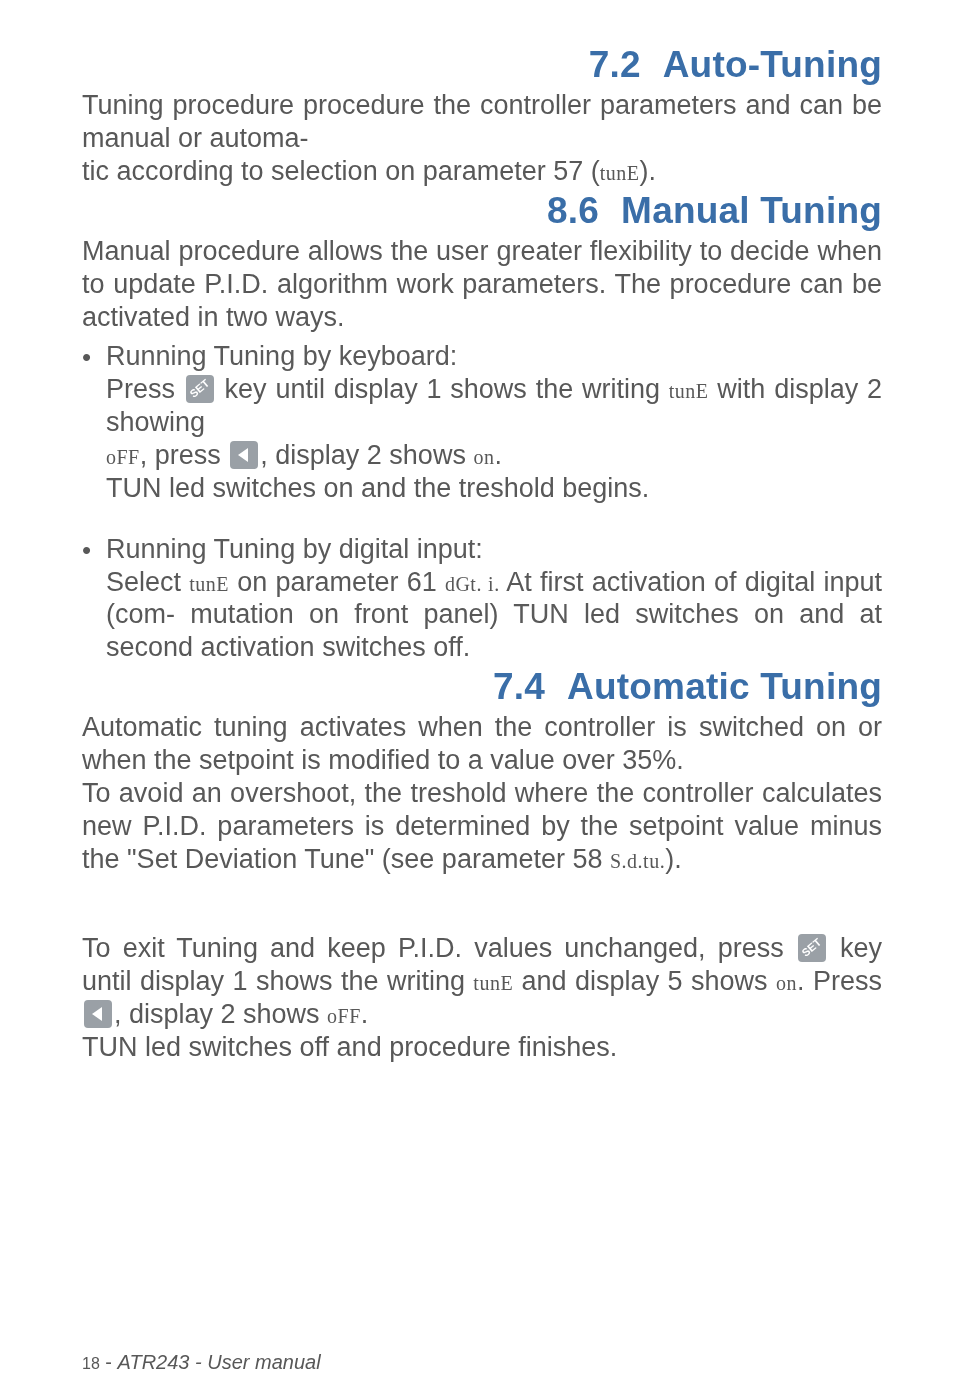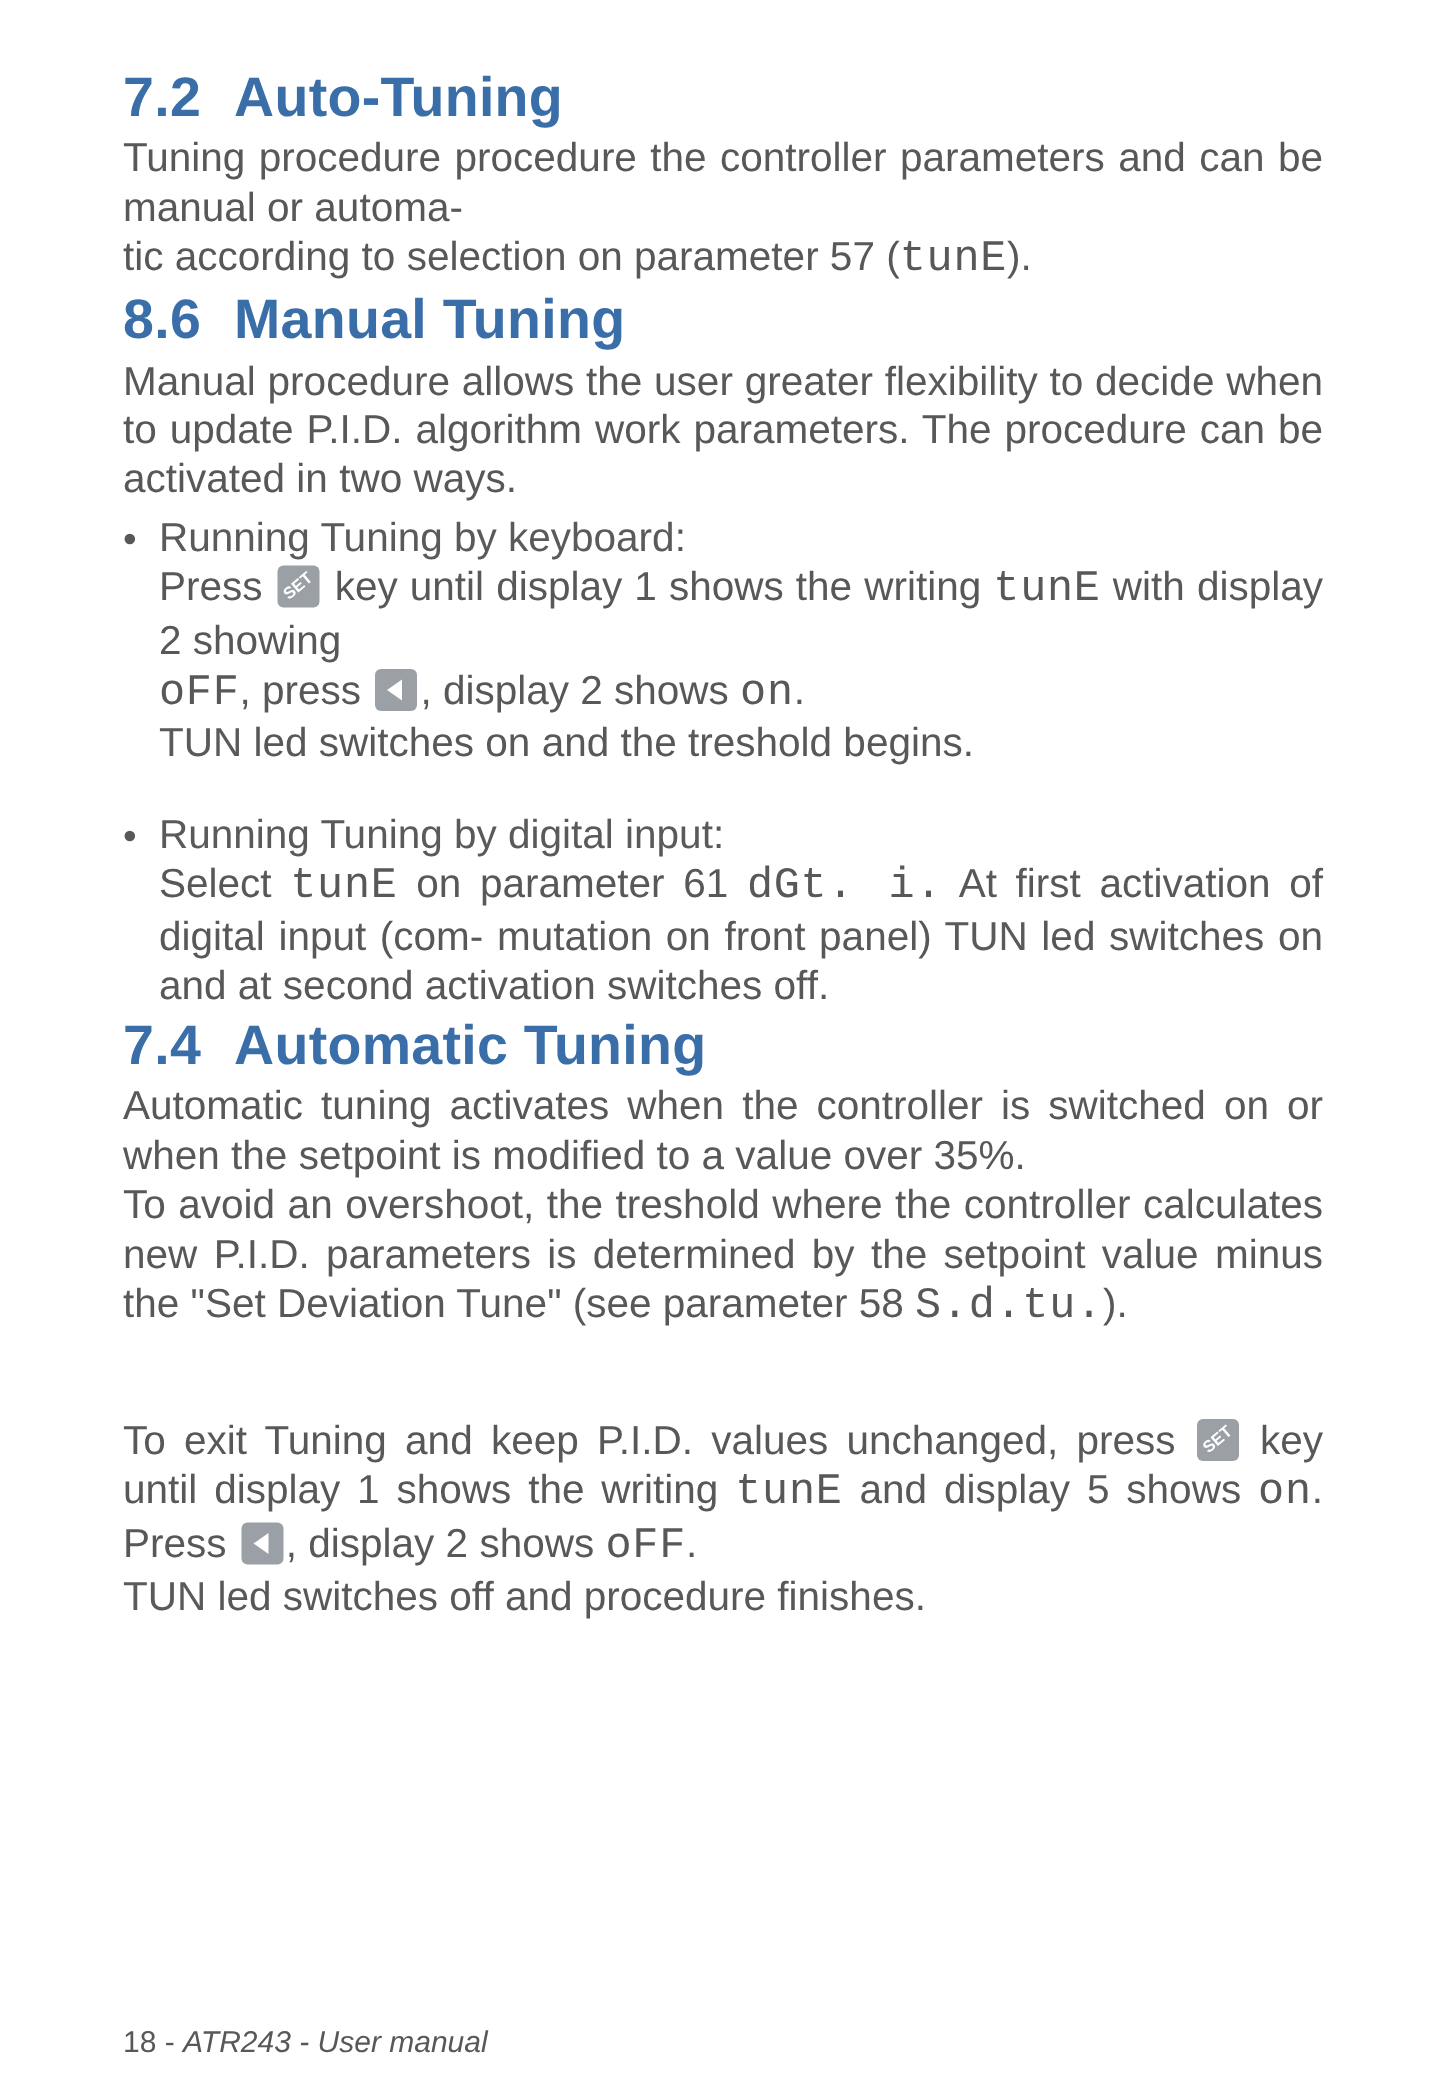--- a/index.html
+++ b/index.html
@@ -15,26 +15,27 @@
     padding: 42px 78px 0 82px;
     font-size: 27px;
     line-height: 1.22;
   }
   h2.section {
     color: #3a6ea8;
     font-weight: 600;
     font-size: 37px;
     margin: 0 0 2px 0;
     letter-spacing: 0.2px;
+    text-align: right;
   }
   h2.section .num { }
   h2.section .gap { display:inline-block; width: 22px; }
   p { margin: 0; }
   .body { text-align: justify; }
-  .seg { font-family: Liberation Mono, monospace; letter-spacing: 0.5px; font-size: 29px; color:#585858;}
+  .seg { font-family: Liberation Serif, serif; letter-spacing: 0.5px; font-size: 20px; color:#585858;}
   .bold { font-weight: 400; color:#5a5a5a;}
   .bullet-row { display:flex; align-items:flex-start; }
   .bullet-dot {
     flex: 0 0 24px;
     font-size: 26px;
     line-height: 1.1;
     padding-top: 3px;
   }
   .bullet-content { flex: 1 1 auto; text-align: justify; }
   .key-icon {
@@ -49,21 +50,21 @@
   .key-icon.set svg, .key-icon.arr svg {
     position:absolute; inset:0; margin:auto;
   }
   .footer {
     position: absolute;
     left: 82px;
     bottom: 14px;
     font-size: 20px;
     color: #585858;
   }
-  .footer .pg { font-size: 20px; }
+  .footer .pg { font-size: 16px; }
   .footer .it { font-style: italic; }
   .blk { display:block; }
   .mt6  { margin-top: 6px; }
   .mt18 { margin-top: 18px; }
   .mt28 { margin-top: 28px; }
   .mt36 { margin-top: 56px; }
 </style>
 </head>
 <body>
 

